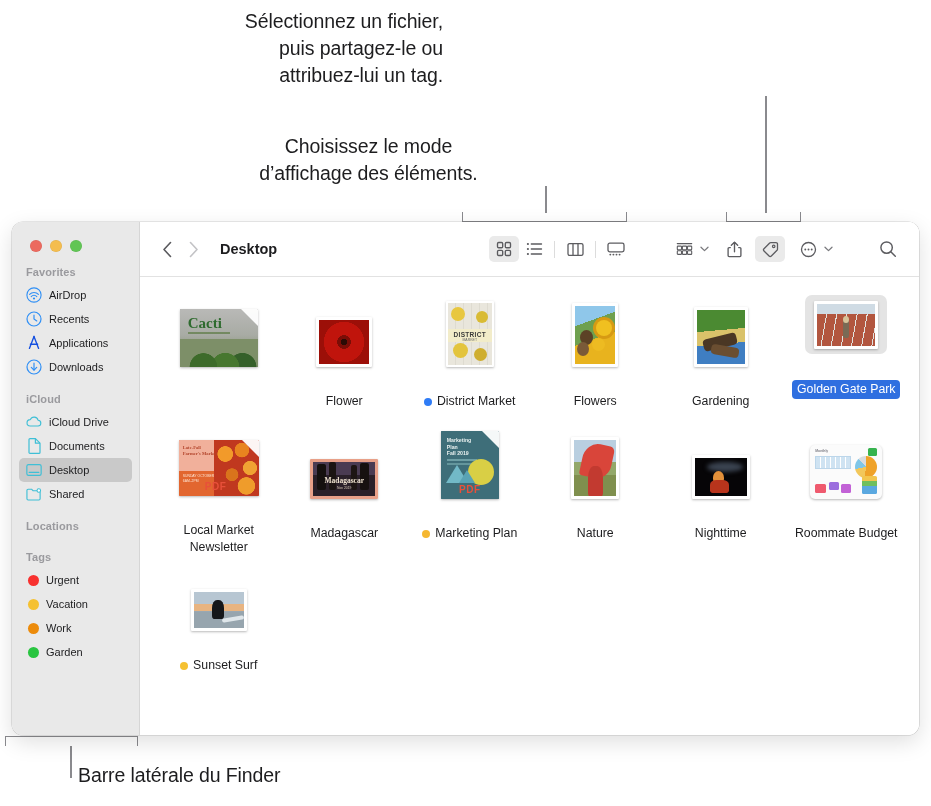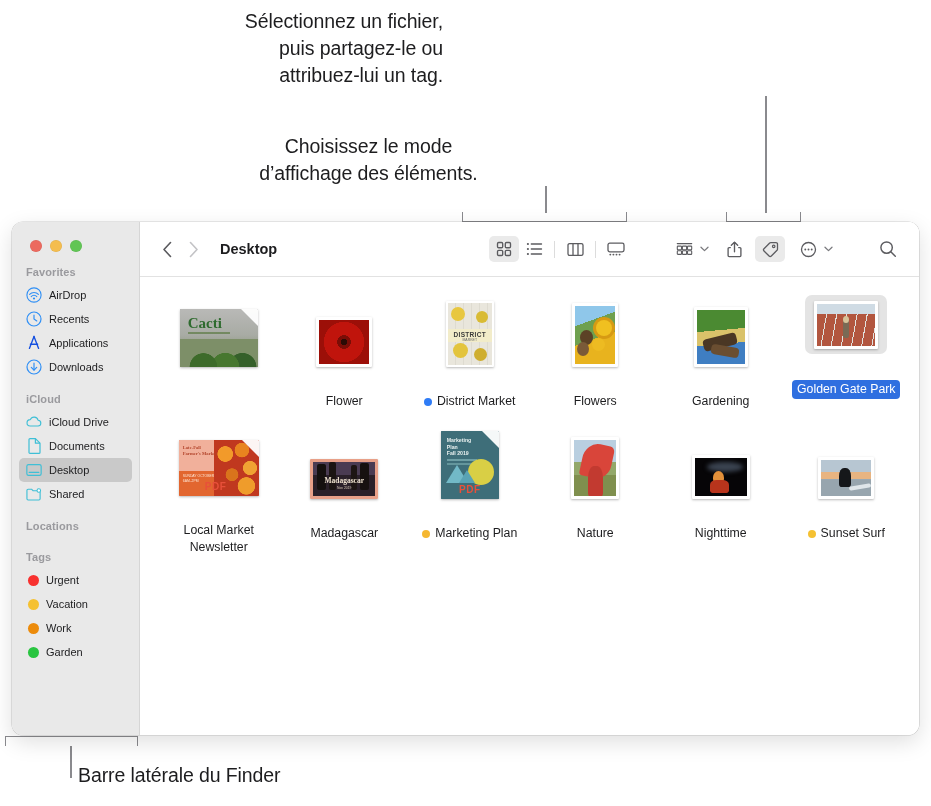--- a/index.html
+++ b/index.html
@@ -586,20 +586,37 @@
       <div style="position:absolute;top:13px;left:18px;width:11px;height:13px;background:#e2903a;border-radius:50% 50% 40% 40%;filter:blur(0.5px);"></div>
       <div style="position:absolute;top:22px;left:15px;width:19px;height:13px;background:#b8341c;border-radius:36% 36% 22% 22%;"></div>
               </div>
             </div>
             <div class="name">
               <span class="name-text">Nighttime</span>
             </div>
           </div>
           <div class="file">
             <div class="thumbwrap">
+              <div class="ph shadowed" style="width:72px;height:54px;border-radius:5px;background:#fbfbfb;">
+      <div style="position:absolute;top:4px;left:5px;font-size:3.4px;color:#7e7e86;font-weight:bold;">Monthly</div>
+      <div style="position:absolute;top:3px;right:5px;width:9px;height:8px;background:#36b34e;border-radius:1.5px;"></div>
+      <div style="position:absolute;top:11px;left:5px;width:36px;height:13px;background:repeating-linear-gradient(90deg,#cfe3f2 0 4px,#fff 4px 5px),repeating-linear-gradient(0deg,#cfe3f2 0 3px,#fff 3px 4px);border:0.6px solid #bcd6ea;"></div>
+      <div style="position:absolute;top:11px;right:5px;width:22px;height:22px;border-radius:50%;background:conic-gradient(#efa229 0 52%, #f2c75b 52% 72%, #7fc6e8 72% 88%, #d9dce0 88% 100%);"></div>
+      <div style="position:absolute;bottom:6px;left:5px;width:11px;height:9px;background:#ef5a6e;border-radius:1.5px;"></div>
+      <div style="position:absolute;bottom:9px;left:19px;width:10px;height:8px;background:#9b6ede;border-radius:1.5px;"></div>
+      <div style="position:absolute;bottom:6px;left:31px;width:10px;height:9px;background:#c262d6;border-radius:1.5px;"></div>
+      <div style="position:absolute;bottom:5px;right:5px;width:15px;height:18px;background:linear-gradient(180deg,#f2c54e 0 28%,#6fbf5e 28% 58%,#5aa8e0 58% 100%);border-radius:1.5px;"></div>
+              </div>
+            </div>
+            <div class="name">
+              <span class="name-text">Roommate Budget</span>
+            </div>
+          </div>
+          <div class="file">
+            <div class="thumbwrap">
               <div class="ph shadowed photo" style="width:56px;height:42px;border-radius:1px;">
       <div style="position:absolute;inset:0;background:linear-gradient(180deg,#b7c6d2 0 34%,#e8b481 34% 52%,#9aa8b2 52% 100%);"></div>
       <div style="position:absolute;bottom:0;left:0;right:0;height:16px;background:#97a5ae;"></div>
       <div style="position:absolute;bottom:9px;left:18px;width:12px;height:19px;background:#15171a;border-radius:42% 42% 18% 18%;"></div>
       <div style="position:absolute;bottom:7px;left:28px;width:22px;height:4px;background:#dfe6ea;border-radius:3px;transform:rotate(-9deg);"></div>
               </div>
             </div>
             <div class="name">
               <span class="namedot" style="background: rgb(245, 193, 50);"></span>
               <span class="name-text">Sunset Surf</span>

